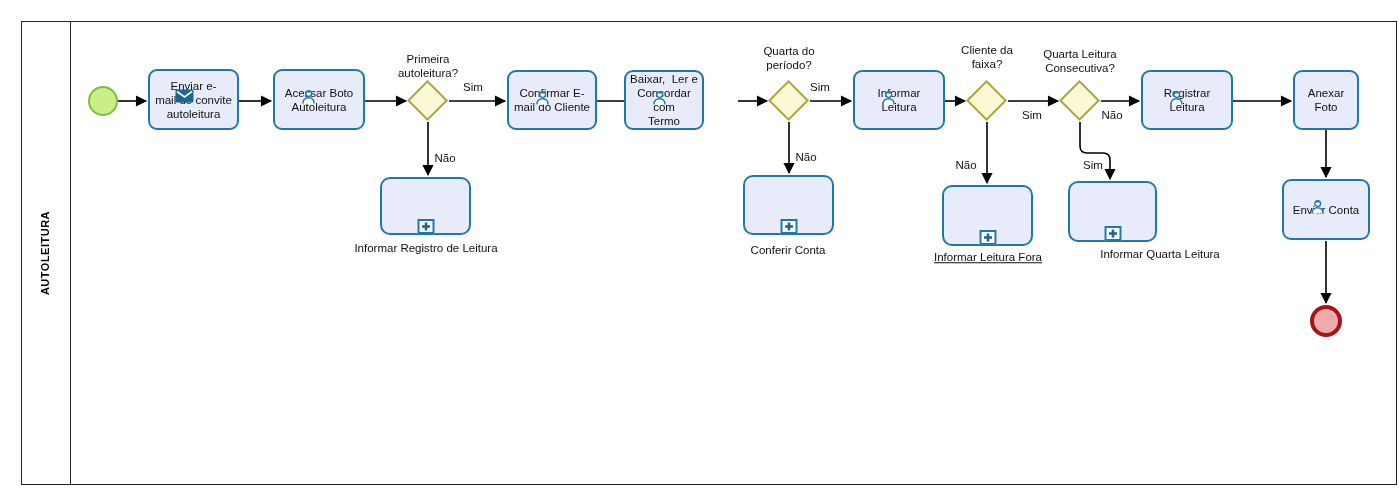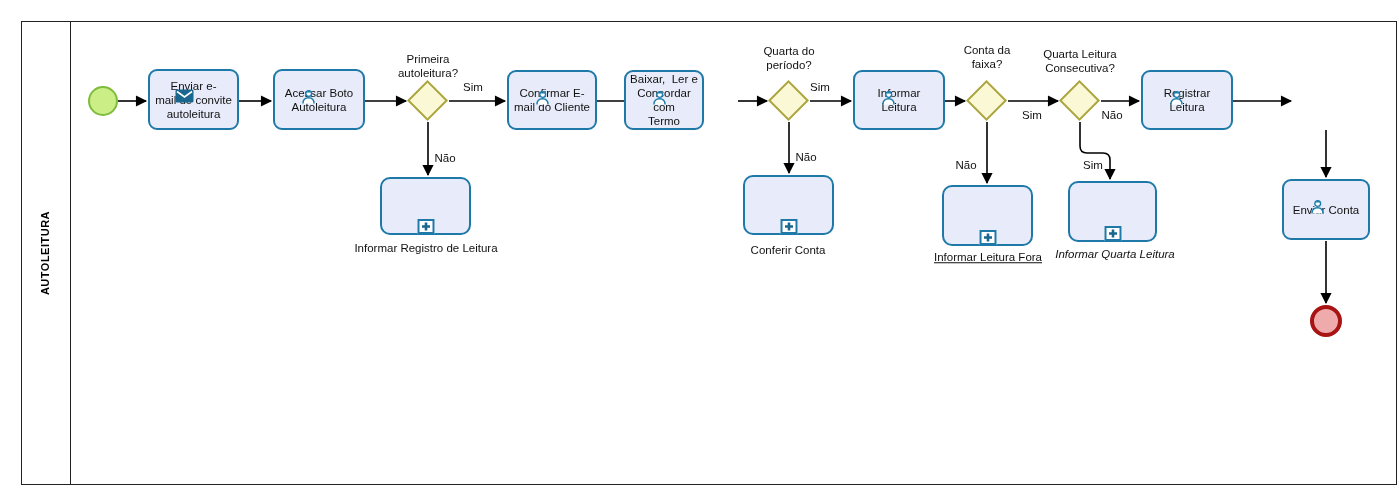--- a/index.html
+++ b/index.html
@@ -141,20 +141,24 @@
       <svg width="17" height="16" viewBox="0 0 17 16">
           <path d="M3 14.5 C3 10 5.4 8.7 8.5 8.7 C11.6 8.7 14 10 14 14.5" fill="#fff" stroke="#1C7CAB" stroke-width="1.4"></path>
           <circle cx="8.7" cy="4.5" r="2.9" fill="#fff" stroke="#1C7CAB" stroke-width="1.4"></circle>
           <path d="M6.1 3.4 A2.9 2.9 0 0 1 11.3 3.4 Z" fill="#1C7CAB"></path>
         </svg>
     </span>
     <span>Registrar
 Leitura</span>
   </div>
 
+  <div class="task" style="left:1293px;top:70px;width:66px;height:60px;">
+    <span>Anexar
+Foto</span>
+  </div>
 
   <div class="task" style="left:1282px;top:179px;width:88px;height:61px;">
     <span class="node-icon">
       <svg width="17" height="16" viewBox="0 0 17 16">
           <path d="M3 14.5 C3 10 5.4 8.7 8.5 8.7 C11.6 8.7 14 10 14 14.5" fill="#fff" stroke="#1C7CAB" stroke-width="1.4"></path>
           <circle cx="8.7" cy="4.5" r="2.9" fill="#fff" stroke="#1C7CAB" stroke-width="1.4"></circle>
           <path d="M6.1 3.4 A2.9 2.9 0 0 1 11.3 3.4 Z" fill="#1C7CAB"></path>
         </svg>
     </span>
     <span>Enviar Conta</span>
@@ -162,21 +166,21 @@
 
   <div class="gateway" style="left:413px;top:86px;"></div>
   <div class="gateway" style="left:774px;top:86px;"></div>
   <div class="gateway" style="left:972px;top:86px;"></div>
   <div class="gateway" style="left:1065px;top:86px;"></div>
 
   <div class="gw-label" style="left:428px;top:66px;">Primeira
 autoleitura?</div>
   <div class="gw-label" style="left:789px;top:58px;">Quarta do
 período?</div>
-  <div class="gw-label" style="left:987px;top:57px;">Conta da
+  <div class="gw-label" style="left:987px;top:57px;">Cliente da
 faixa?</div>
   <div class="gw-label" style="left:1080px;top:61px;">Quarta Leitura
 Consecutiva?</div>
 
   <div class="subprocess" style="left:380px;top:177px;width:91px;height:58px;">
     <div class="sp-marker">
       <svg width="9" height="9" viewBox="0 0 9 9">
           <path d="M4.5 0.5 V8.5 M0.5 4.5 H8.5" stroke="#19678F" stroke-width="2.6"></path>
         </svg>
     </div>
@@ -199,21 +203,21 @@
     <div class="sp-marker">
       <svg width="9" height="9" viewBox="0 0 9 9">
           <path d="M4.5 0.5 V8.5 M0.5 4.5 H8.5" stroke="#19678F" stroke-width="2.6"></path>
         </svg>
     </div>
   </div>
 
   <div class="sp-label" style="left:426px;top:249px;">Informar Registro de Leitura</div>
   <div class="sp-label" style="left:788px;top:251px;">Conferir Conta</div>
   <div class="sp-label" style="left:988px;top:258px;text-decoration:underline;">Informar Leitura Fora</div>
-  <div class="sp-label" style="left:1115px;top:255px;font-style:italic;">Informar Quarta Leitura</div>
+  <div class="sp-label" style="left:1160px;top:255px;">Informar Quarta Leitura</div>
 
   <div class="edge-label" style="left:473px;top:88px;">Sim</div>
   <div class="edge-label" style="left:445px;top:159px;">Não</div>
   <div class="edge-label" style="left:820px;top:88px;">Sim</div>
   <div class="edge-label" style="left:806px;top:158px;">Não</div>
   <div class="edge-label" style="left:1032px;top:116px;">Sim</div>
   <div class="edge-label" style="left:966px;top:166px;">Não</div>
   <div class="edge-label" style="left:1112px;top:116px;">Não</div>
   <div class="edge-label" style="left:1093px;top:166px;">Sim</div>
 

